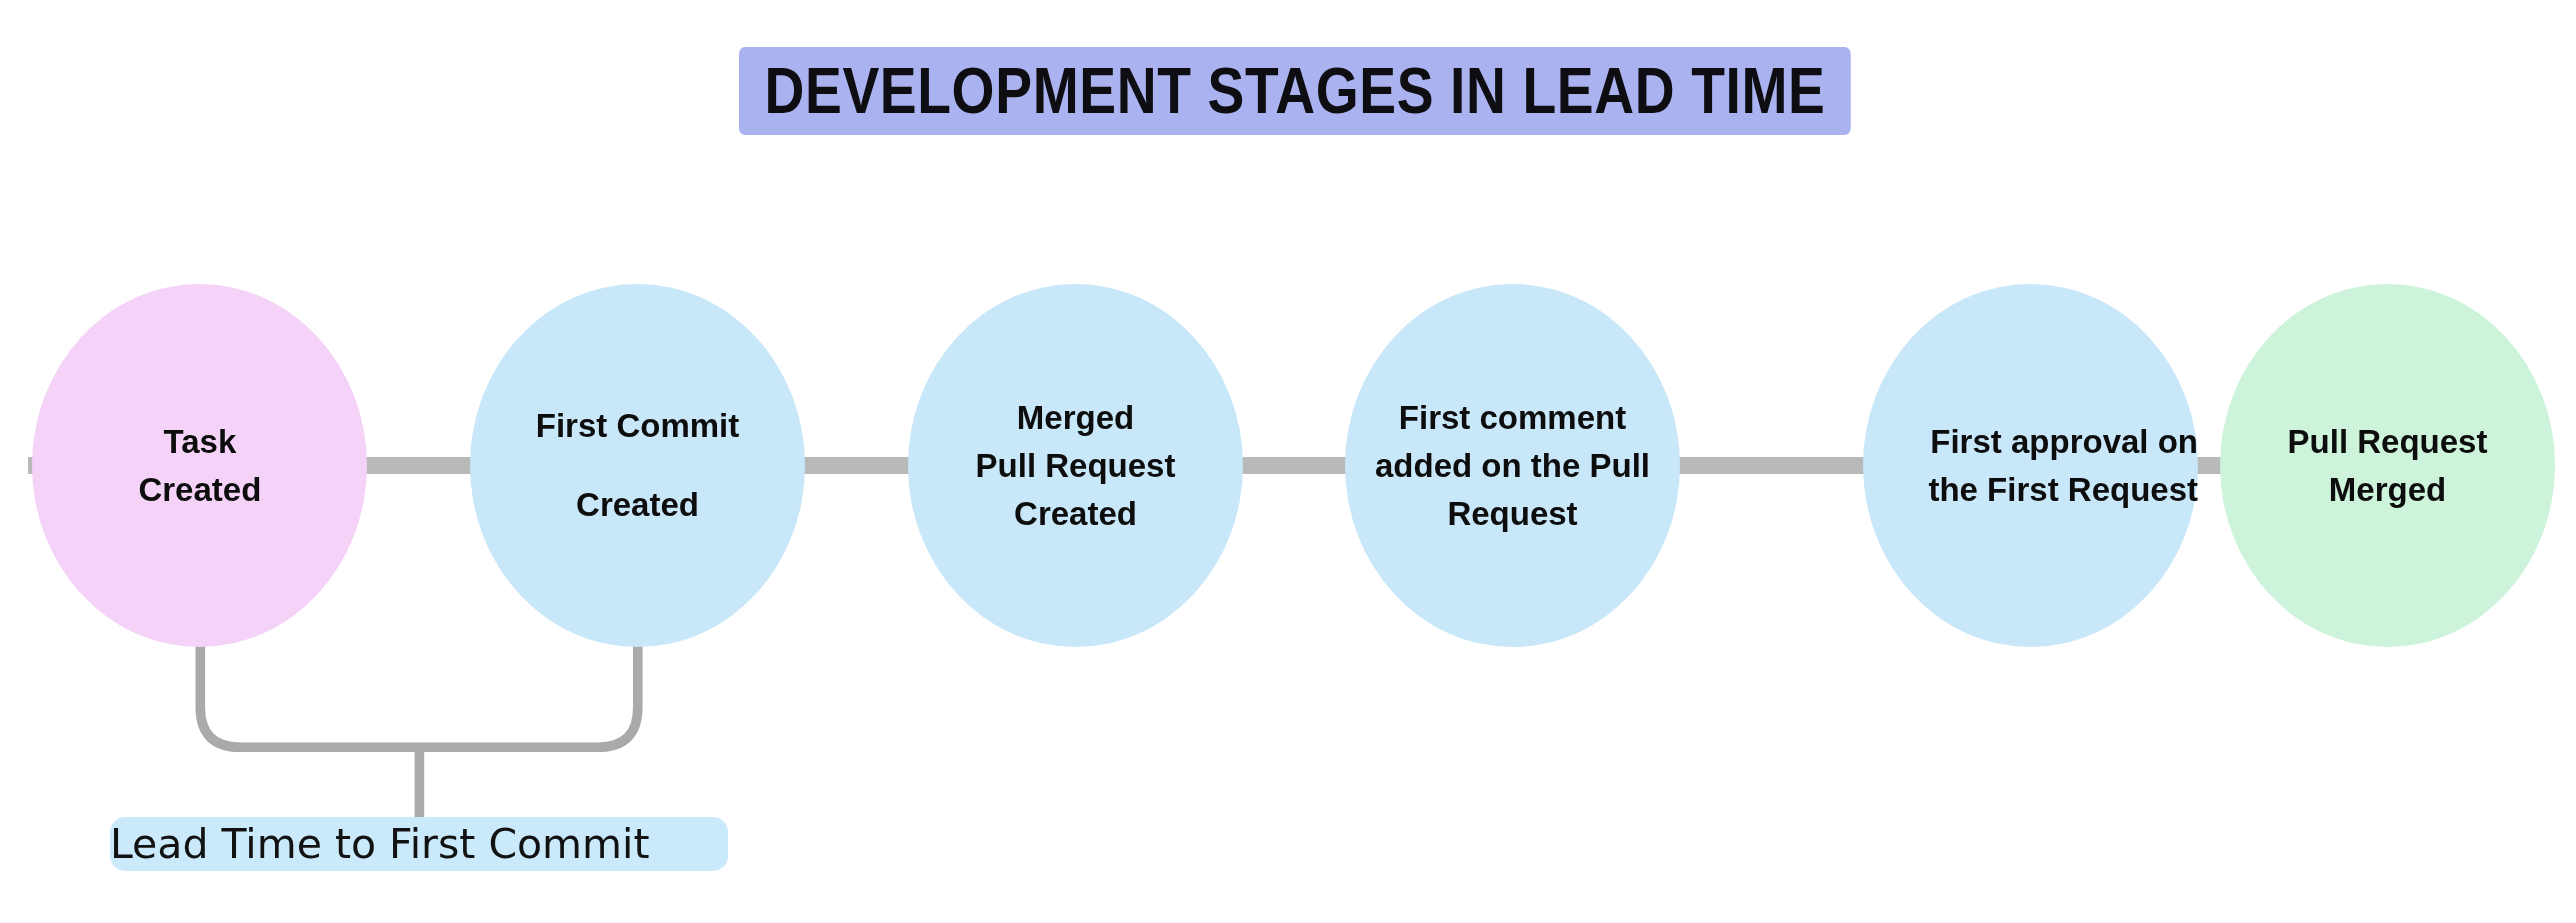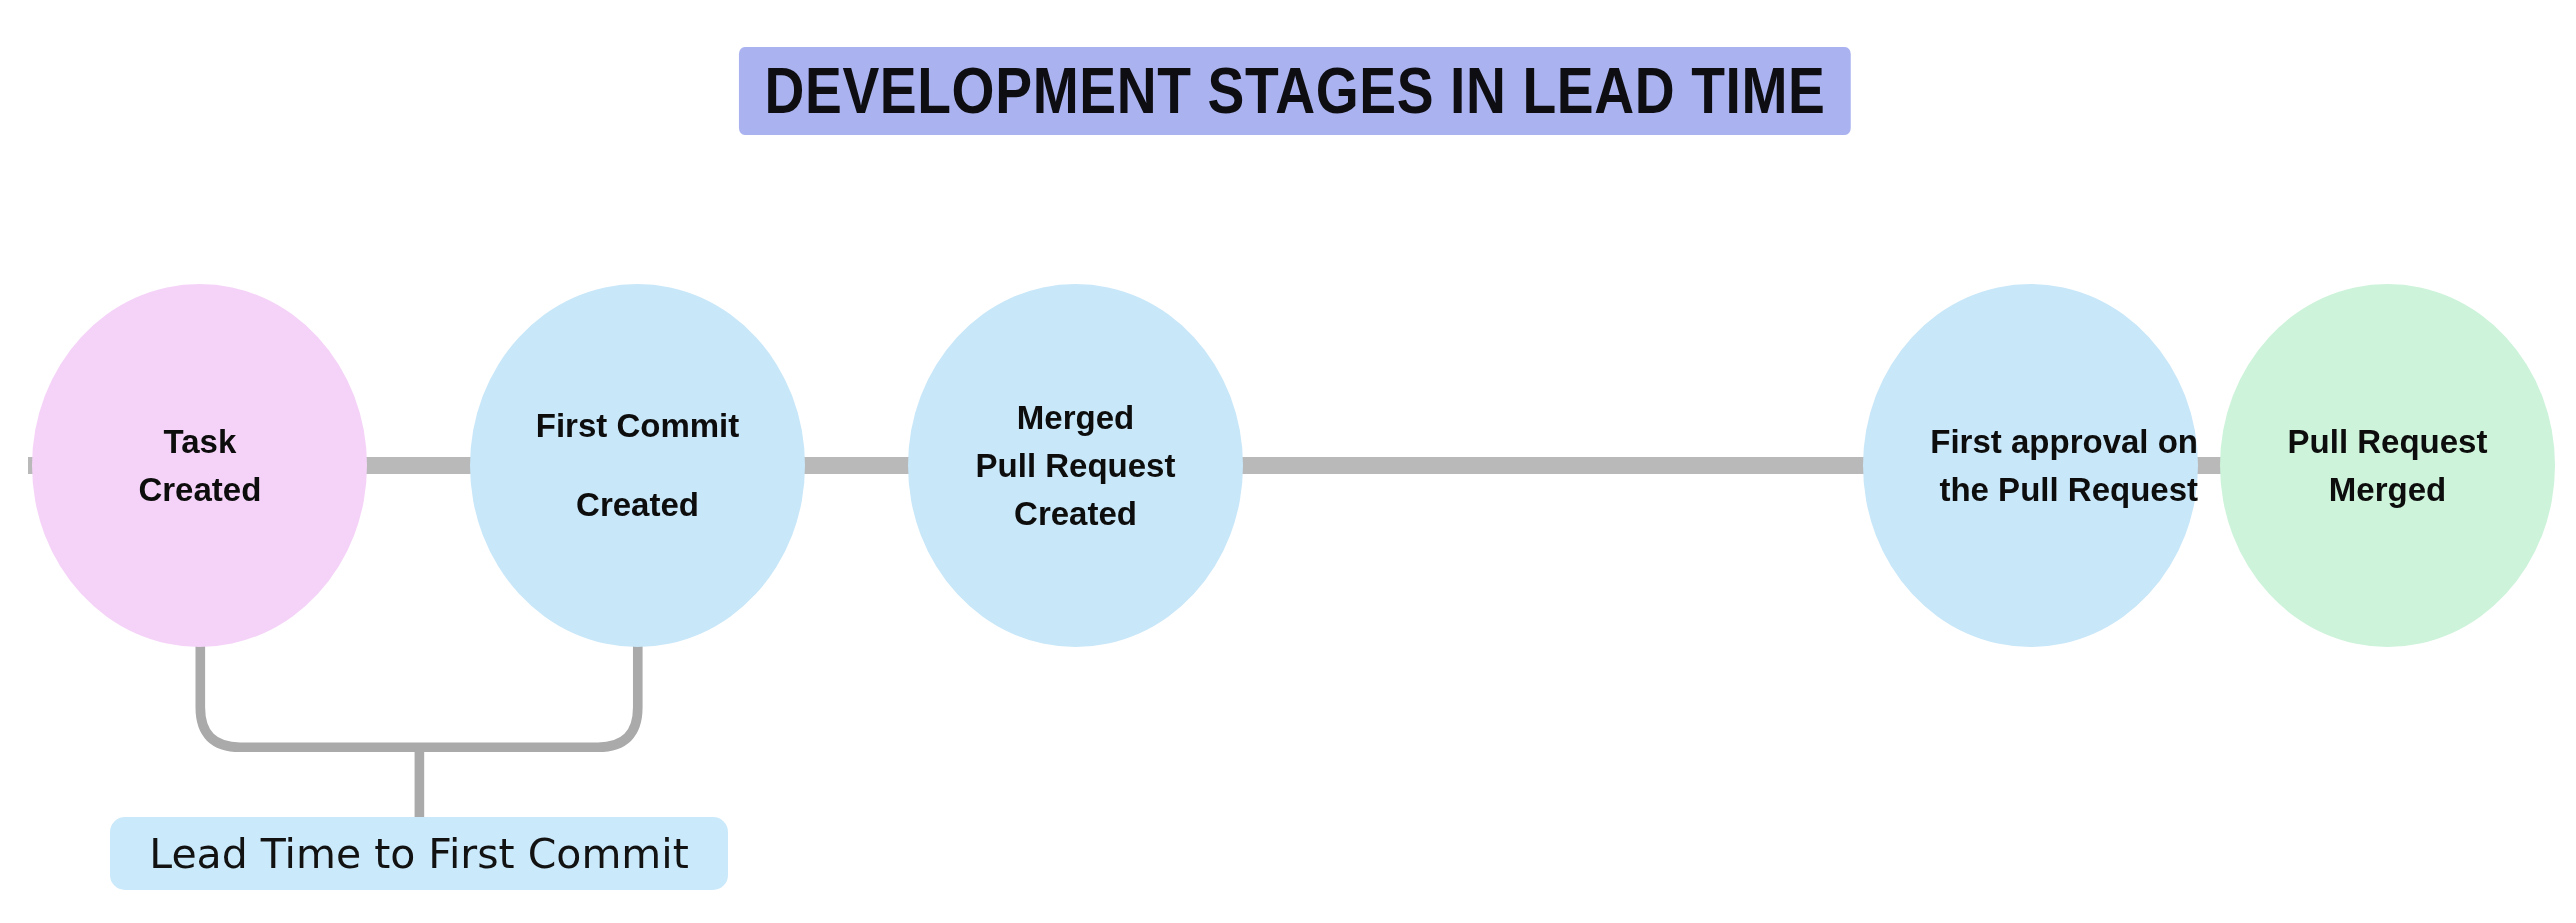--- a/index.html
+++ b/index.html
@@ -56,24 +56,24 @@
   .s1{left:25.4px;}
   .s2{left:463px;}
   .s3{left:901px;}
   .s4{left:1338px;}
   .s5{left:1856px;align-items:flex-end;}
   .s6{left:2213px;}
   
   .annotation-box{
     position:absolute;
     left:103px;top:817px;
-    width:618px;height:73px;
+    width:618px;height:54px;
     background:#cae9fb;
     border-radius:15px;
-    display:flex;align-items:center;justify-content:center;
+    display:flex;align-items:center;justify-content:flex-start;
     z-index:3;
     color:#121212;
     font-size:41px;
     font-family:cursive, "DejaVu Sans", sans-serif;
     white-space:nowrap;
   }
 </style>
 </head>
 <body>
 
@@ -97,24 +97,29 @@
     <div class="line">First Commit</div>
     <div class="line">Created</div>
   </div>
 
   <div class="stage s3" style="background: rgb(200, 231, 249);">
     <div class="line">Merged</div>
     <div class="line">Pull Request</div>
     <div class="line">Created</div>
   </div>
 
+  <div class="stage s4" style="background: rgb(200, 231, 249);">
+    <div class="line">First comment</div>
+    <div class="line">added on the Pull</div>
+    <div class="line">Request</div>
+  </div>
 
   <div class="stage s5" style="background: rgb(200, 231, 249);">
     <div class="line">First approval on</div>
-    <div class="line">the Pull Request</div>
+    <div class="line">the First Request</div>
   </div>
 
   <div class="stage s6" style="background: rgb(205, 243, 218);">
     <div class="line">Pull Request</div>
     <div class="line">Merged</div>
   </div>
 
   <div class="annotation-box">
     <span>Lead Time to First Commit</span>
   </div>

